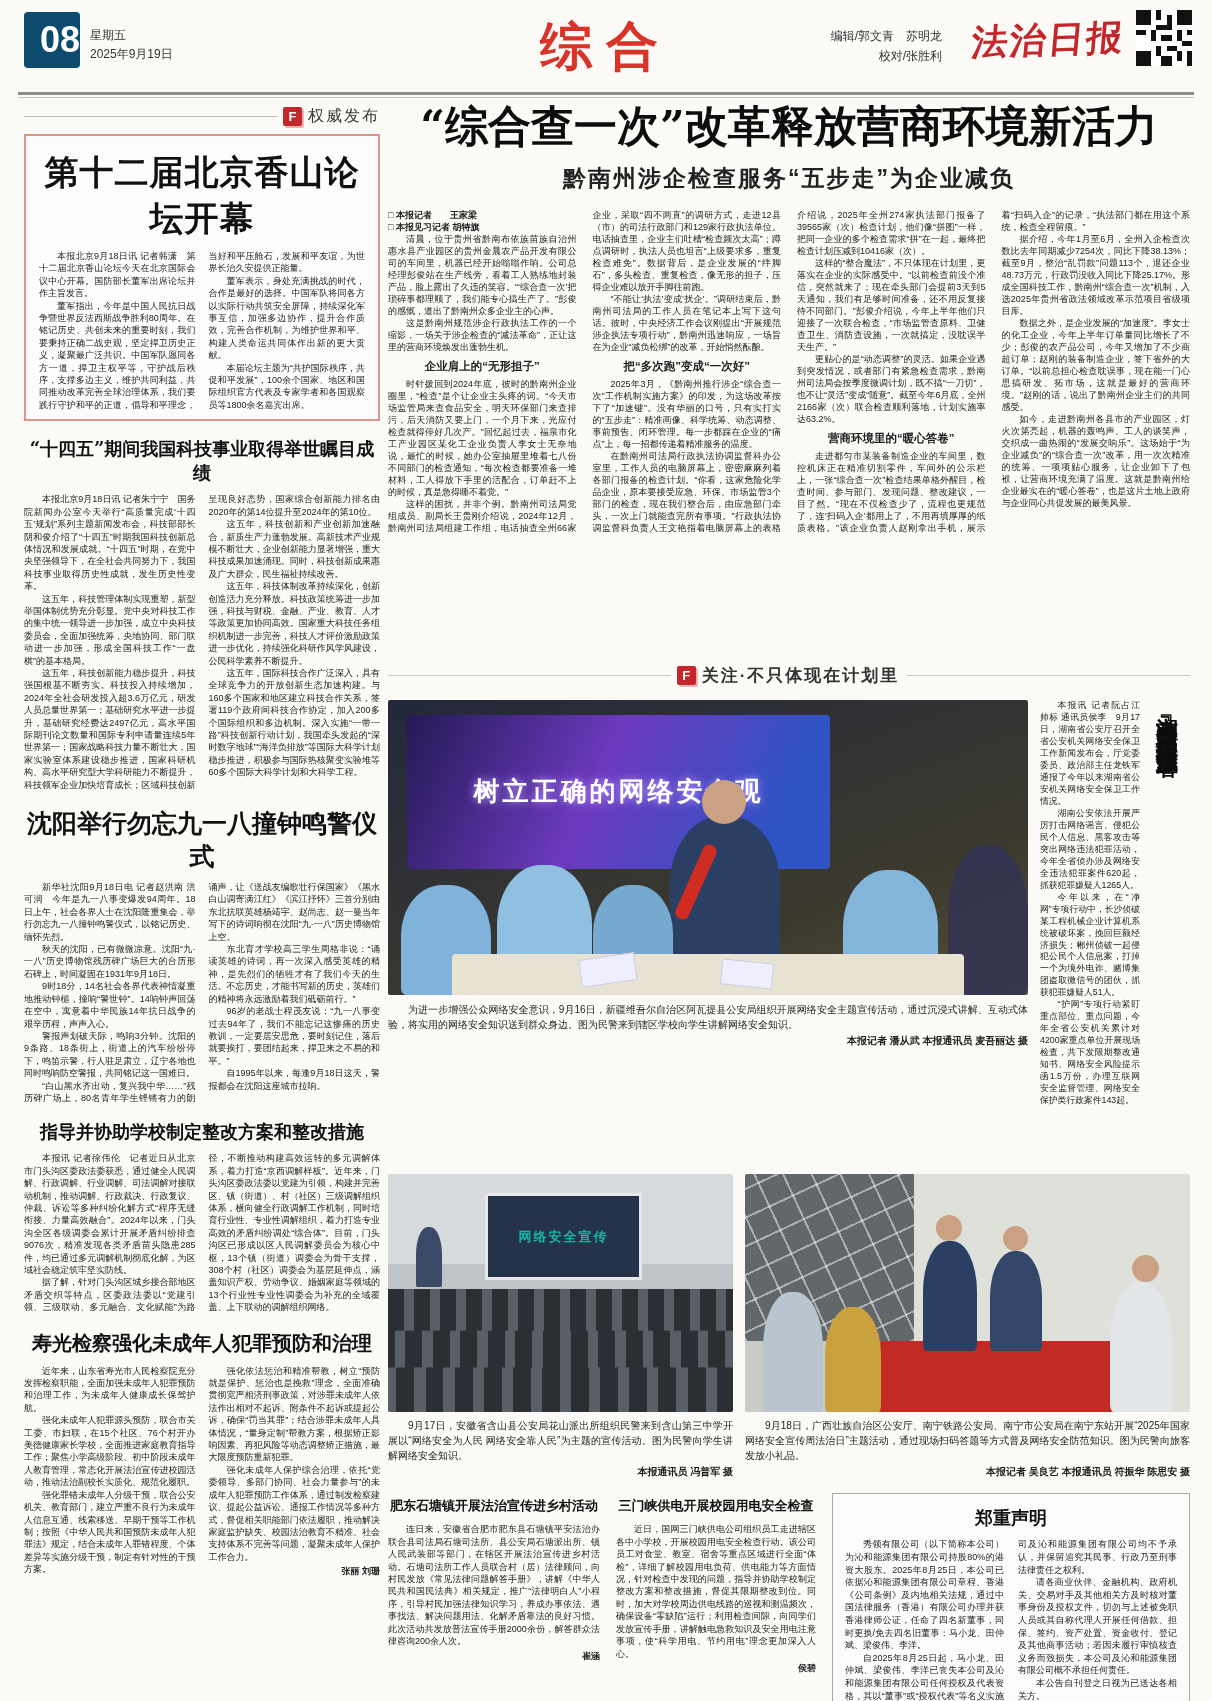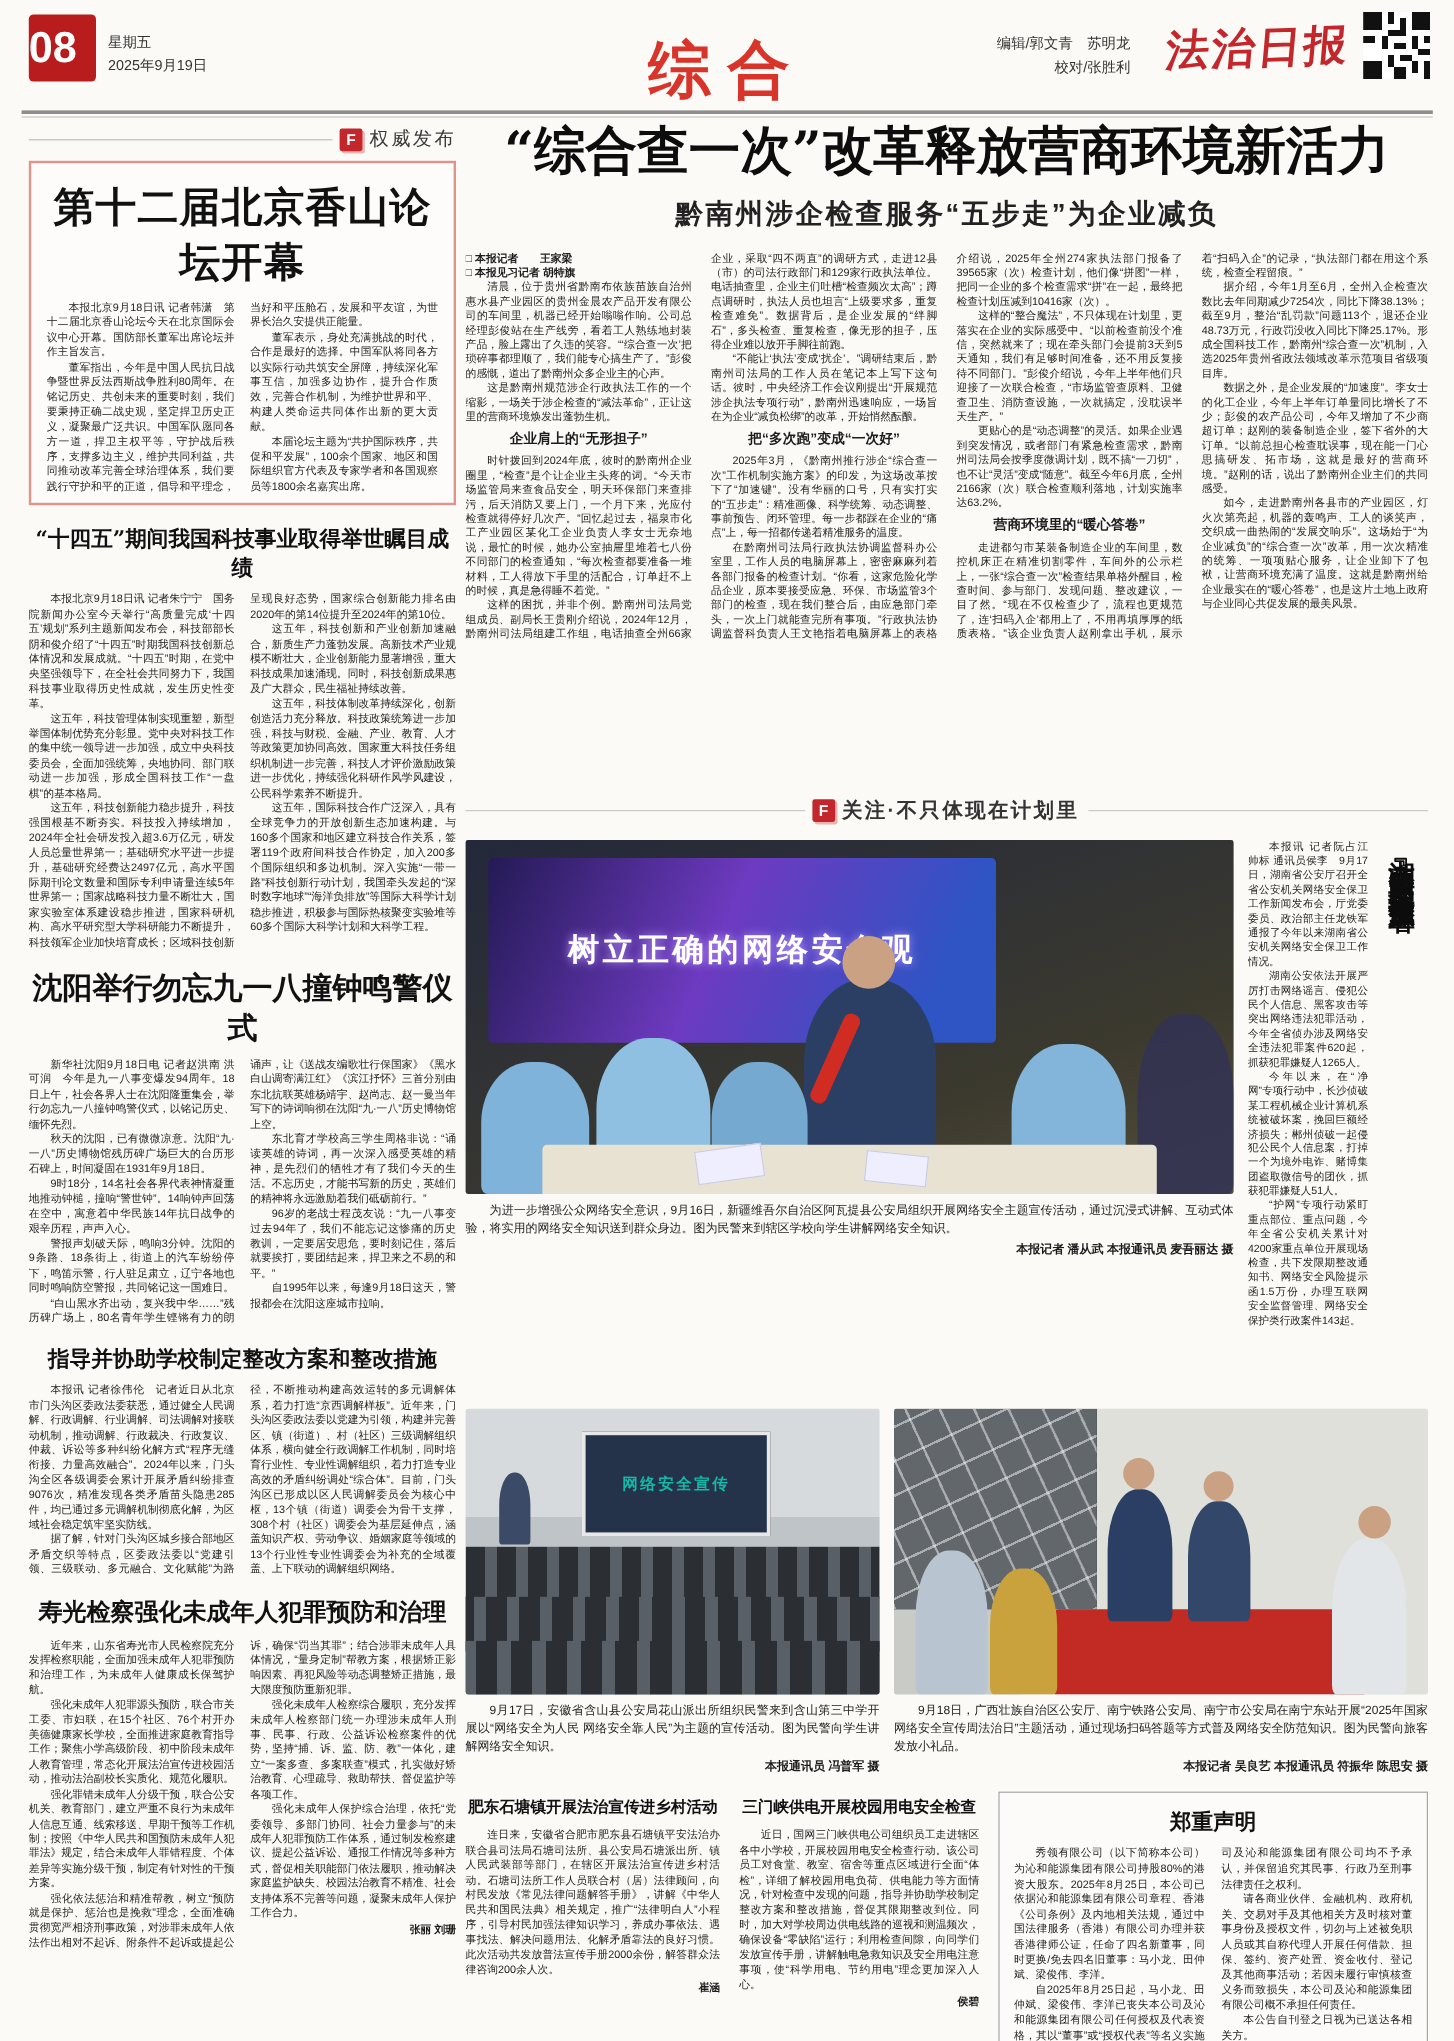--- a/index.html
+++ b/index.html
@@ -1,22 +1,22 @@
 <!DOCTYPE html>
 <html><head>
 <meta charset="utf-8">
 <style>
   html,body{margin:0;padding:0;background:#dedcd8;}
   #page{position:relative;width:1212px;height:1701px;background:#fbfaf7;overflow:hidden;
         font-family:"Liberation Sans",sans-serif;color:#1c1c1c;}
   
-  .pagenum{position:absolute;left:24px;top:12px;width:56px;height:56px;background:#b91c1c;
-           border-radius:4px;color:#fff;font-weight:900;font-size:36px;line-height:56px;text-align:left;}
+  .pagenum{position:absolute;left:24px;top:12px;width:56px;height:56px;background:#0c4a6e;
+           border-radius:4px;color:#fff;font-weight:900;font-size:36px;line-height:56px;text-align:right;}
   .dateblk{position:absolute;left:90px;top:26px;font-size:12px;line-height:1.6;color:#333;}
-  .section-title{position:absolute;left:50%;top:24px;transform:translateX(-50%);
+  .section-title{position:absolute;left:50%;top:12px;transform:translateX(-50%);
            font-size:52px;font-weight:900;color:#d8342a;letter-spacing:14px;font-family:"DejaVu Serif",serif;}
   .editors{position:absolute;right:270px;top:26px;text-align:right;font-size:12px;line-height:1.7;color:#333;}
   .masthead{position:absolute;right:88px;top:16px;font-size:36px;font-weight:900;color:#c3272b;
            font-family:"DejaVu Serif",serif;transform:skewX(-7deg) rotate(-2deg);letter-spacing:2px;}
   .qr{position:absolute;right:20px;top:10px;width:56px;height:56px;}
   .header-rule{position:absolute;left:18px;right:18px;top:92px;border-top:3px solid #8d8d8d;}
   .header-rule2{position:absolute;left:18px;right:18px;top:97px;border-top:1px solid #c5c5c5;}
 
   
   .left-col{position:absolute;left:24px;top:104px;width:356px;}
@@ -182,21 +182,20 @@
     </div>
 
     <div class="art-block">
       <h2 class="art t-sg">寿光检察强化未成年人犯罪预防和治理</h2>
       <div class="body-txt cols2">
         <div>
             <p class="para">近年来，山东省寿光市人民检察院充分发挥检察职能，全面加强未成年人犯罪预防和治理工作，为未成年人健康成长保驾护航。</p>
             <p class="para">强化未成年人犯罪源头预防，联合市关工委、市妇联，在15个社区、76个村开办美德健康家长学校，全面推进家庭教育指导工作；聚焦小学高级阶段、初中阶段未成年人教育管理，常态化开展法治宣传进校园活动，推动法治副校长实质化、规范化履职。</p>
             <p class="para">强化罪错未成年人分级干预，联合公安机关、教育部门，建立严重不良行为未成年人信息互通、线索移送、早期干预等工作机制；按照《中华人民共和国预防未成年人犯罪法》规定，结合未成年人罪错程度、个体差异等实施分级干预，制定有针对性的干预方案。</p>
             <p class="para">强化依法惩治和精准帮教，树立“预防就是保护、惩治也是挽救”理念，全面准确贯彻宽严相济刑事政策，对涉罪未成年人依法作出相对不起诉、附条件不起诉或提起公诉，确保“罚当其罪”；结合涉罪未成年人具体情况，“量身定制”帮教方案，根据矫正影响因素、再犯风险等动态调整矫正措施，最大限度预防重新犯罪。</p>
-            <p class="para">强化未成年人检察综合履职，充分发挥未成年人检察部门统一办理涉未成年人刑事、民事、行政、公益诉讼检察案件的优势，坚持“捕、诉、监、防、教”一体化，建立“一案多查、多案联查”模式，扎实做好矫治教育、心理疏导、救助帮扶、督促监护等各项工作。</p>
             <p class="para">强化未成年人保护综合治理，依托“党委领导、多部门协同、社会力量参与”的未成年人犯罪预防工作体系，通过制发检察建议、提起公益诉讼、通报工作情况等多种方式，督促相关职能部门依法履职，推动解决家庭监护缺失、校园法治教育不精准、社会支持体系不完善等问题，凝聚未成年人保护工作合力。</p>
           </div>
         <div class="sig">张丽 刘珊</div>
       </div>
     </div>
   </div>
 
   <div class="right-col">
     <h1 class="main-title">“综合查一次”改革释放营商环境新活力</h1>
     <div class="main-subtitle">黔南州涉企检查服务“五步走”为企业减负</div>

